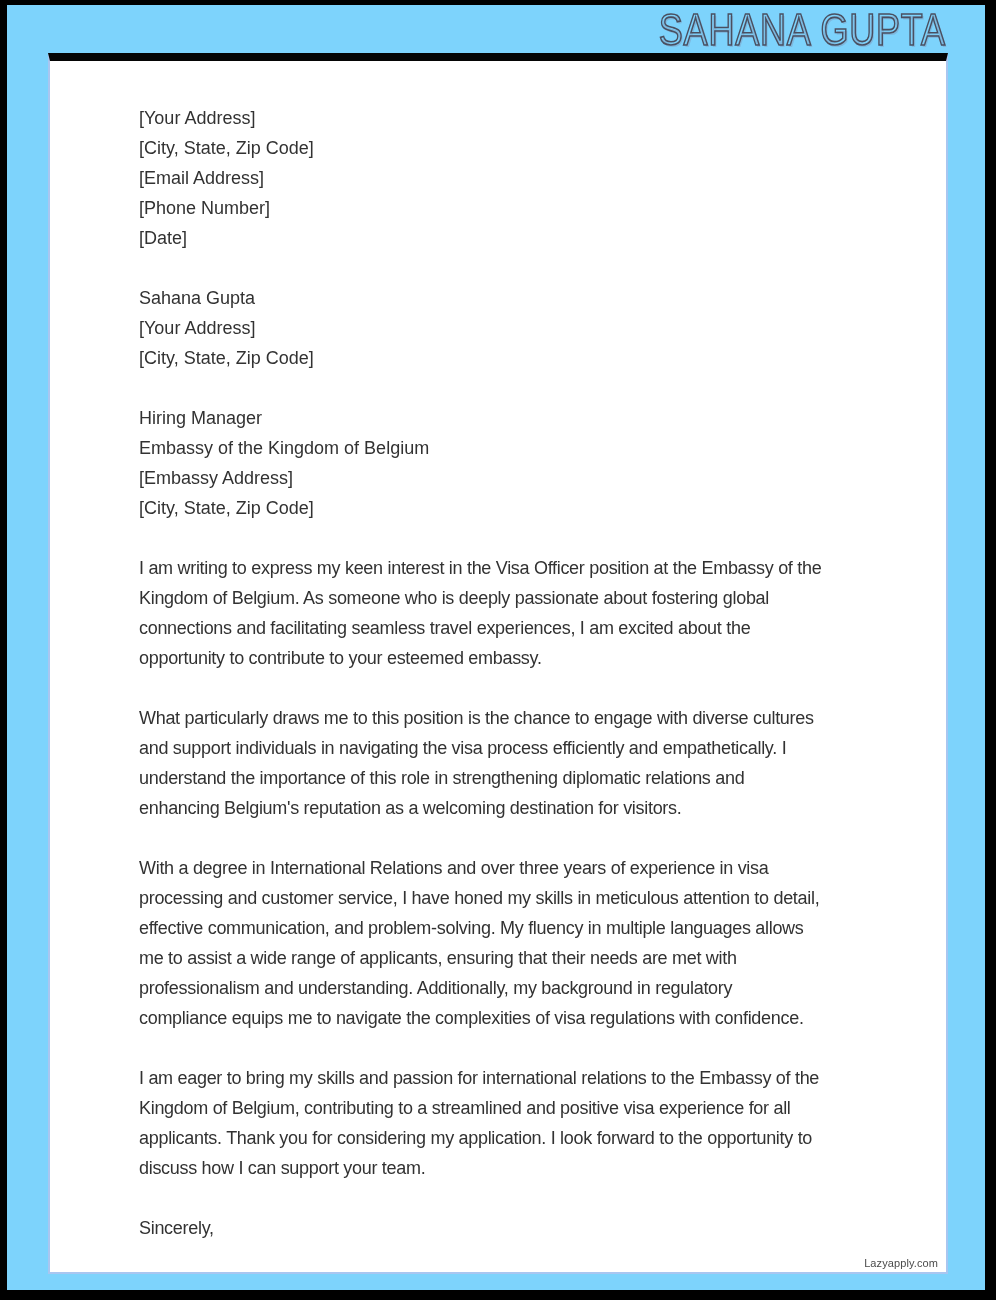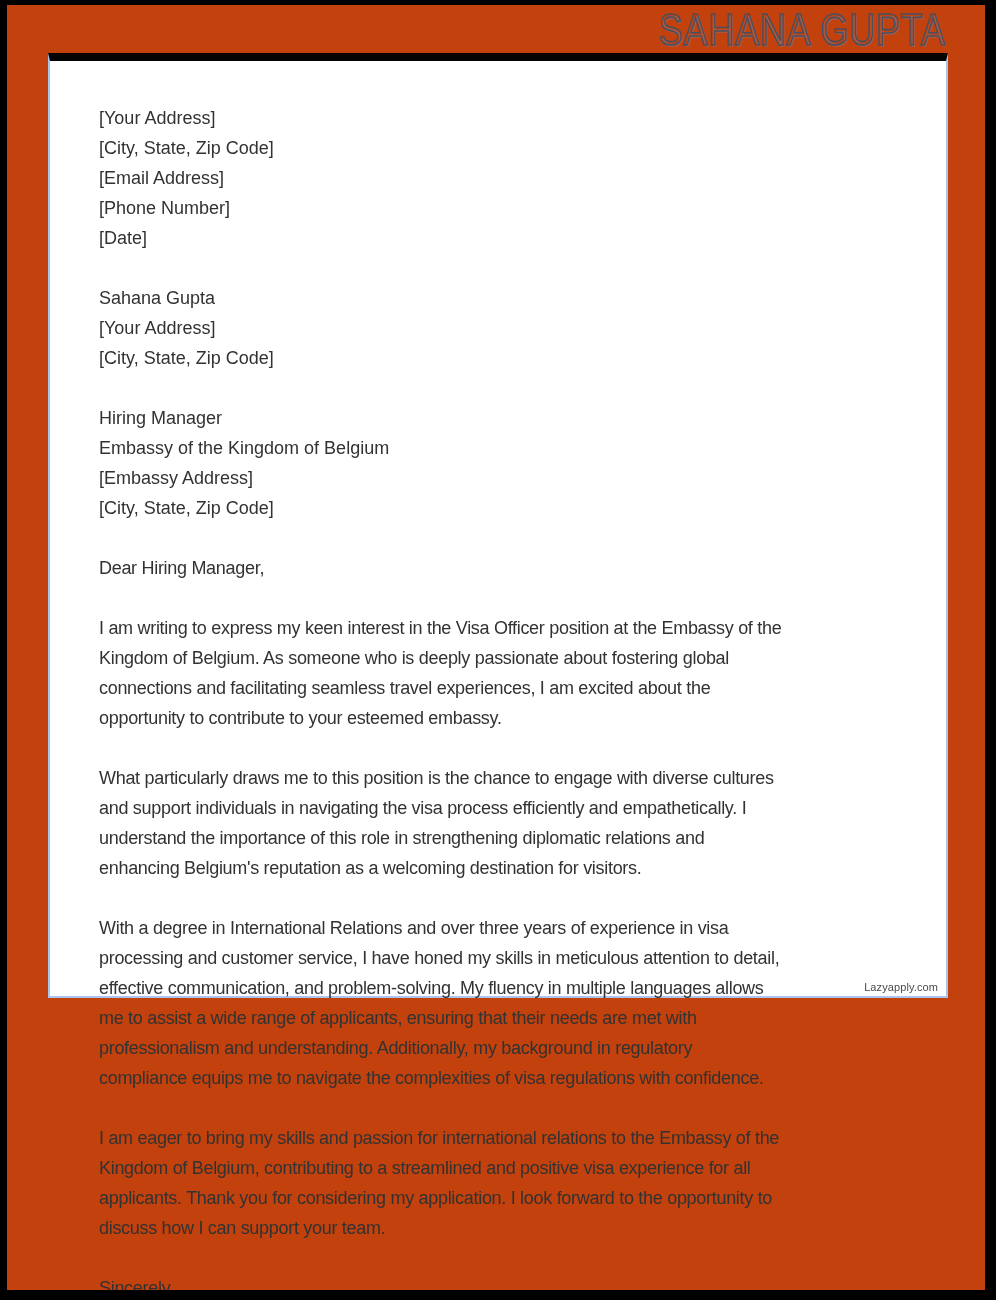--- a/index.html
+++ b/index.html
@@ -2,21 +2,21 @@
 <html><head>
 <meta charset="utf-8">
 <style>
   html, body { margin: 0; padding: 0; }
   body { width: 996px; height: 1300px; overflow: hidden; }
 
   .canvas {
     position: relative;
     width: 996px;
     height: 1300px;
-    background: #c2410c;
+    background: #7dd3fc;
     overflow: hidden;
     font-family: "Liberation Sans", sans-serif;
   }
 
   
   .frame { position: absolute; background: #000000; z-index: 30; }
   .frame.top    { left: 0; top: 0;    width: 100%; height: 5px; }
   .frame.bottom { left: 0; bottom: 0; width: 100%; height: 10px; }
   .frame.left   { left: 0; top: 0;    width: 7px;  height: 100%; }
   .frame.right  { right: 0; top: 0;   width: 11px; height: 100%; }
@@ -37,28 +37,29 @@
     white-space: nowrap;
     z-index: 5;
   }
 
   
   .page {
     position: absolute;
     left: 48px;
     top: 53px;
     width: 900px;
-    height: 945px;
+    height: 1221px;
     box-sizing: border-box;
     background: #ffffff;
     border-top: 8px solid #040404;
     border-left: 2px solid #a9c6f0;
     border-right: 2px solid #a9c6f0;
     border-bottom: 2px solid #a9c6f0;
     z-index: 2;
+    padding-left: 40px;
   }
 
   .letter-body {
     padding: 42px 46px 0 49px;
     font-size: 18px;
     line-height: 30px;
     color: #323232;
   }
 
   .block { margin: 0 0 30px 0; }
@@ -95,21 +96,20 @@
 
       <div class="block pre">Sahana Gupta
 [Your Address]
 [City, State, Zip Code]</div>
 
       <div class="block pre">Hiring Manager
 Embassy of the Kingdom of Belgium
 [Embassy Address]
 [City, State, Zip Code]</div>
 
-      <div class="block cond">Dear Hiring Manager,</div>
 
       <div class="block pre cond">I am writing to express my keen interest in the Visa Officer position at the Embassy of the
 Kingdom of Belgium. As someone who is deeply passionate about fostering global
 connections and facilitating seamless travel experiences, I am excited about the
 opportunity to contribute to your esteemed embassy.</div>
 
       <div class="block pre cond">What particularly draws me to this position is the chance to engage with diverse cultures
 and support individuals in navigating the visa process efficiently and empathetically. I
 understand the importance of this role in strengthening diplomatic relations and
 enhancing Belgium's reputation as a welcoming destination for visitors.</div>

